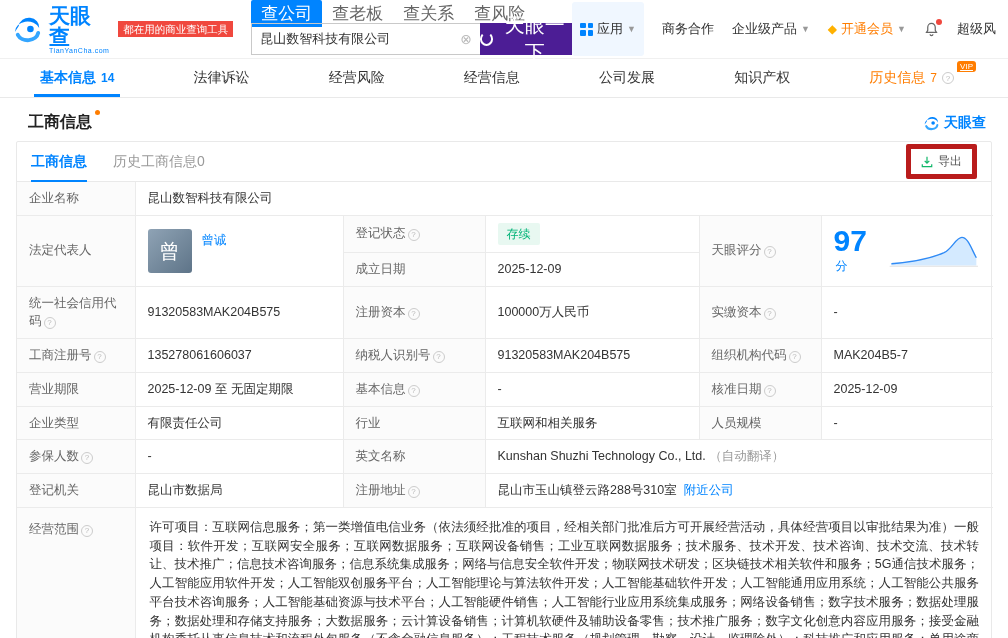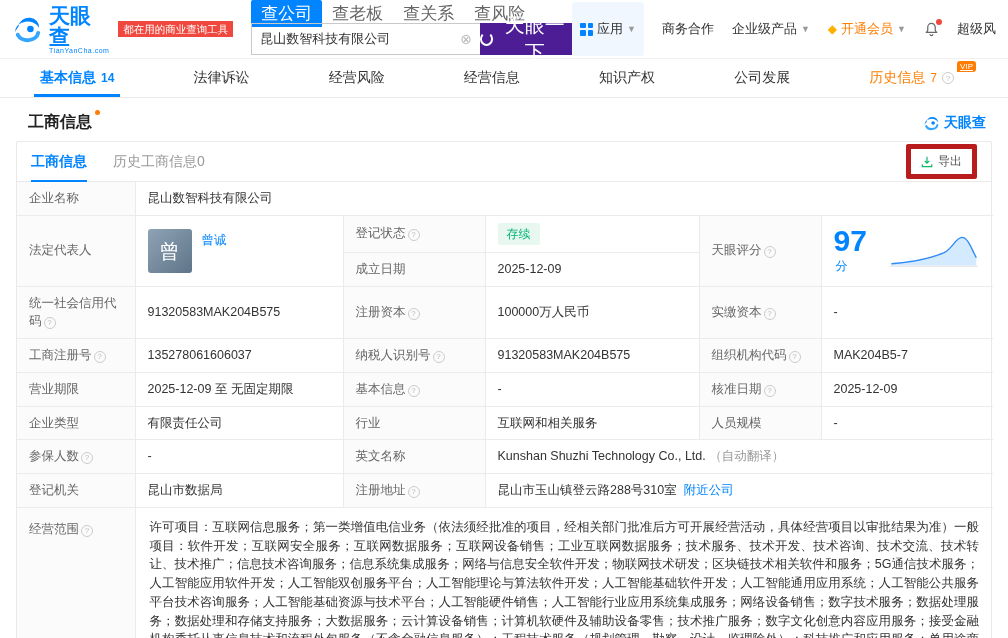--- a/index.html
+++ b/index.html
@@ -162,24 +162,24 @@
   <span class="ntab">
       <span>法律诉讼</span>
     </span>
   <span class="ntab">
       <span>经营风险</span>
     </span>
   <span class="ntab">
       <span>经营信息</span>
     </span>
   <span class="ntab">
+      <span>公司发展</span>
+    </span>
+  <span class="ntab">
       <span>知识产权</span>
-    </span>
-  <span class="ntab">
-      <span>公司发展</span>
     </span>
   <span class="ntab orange" style="margin-right:14px;">
     <span>历史信息</span>
       <span class="cnt">7</span>
     <span class="info-ic">?</span>
     <span class="vip-badge">VIP</span>
   </span>
 </div>
 
 <div class="content">

